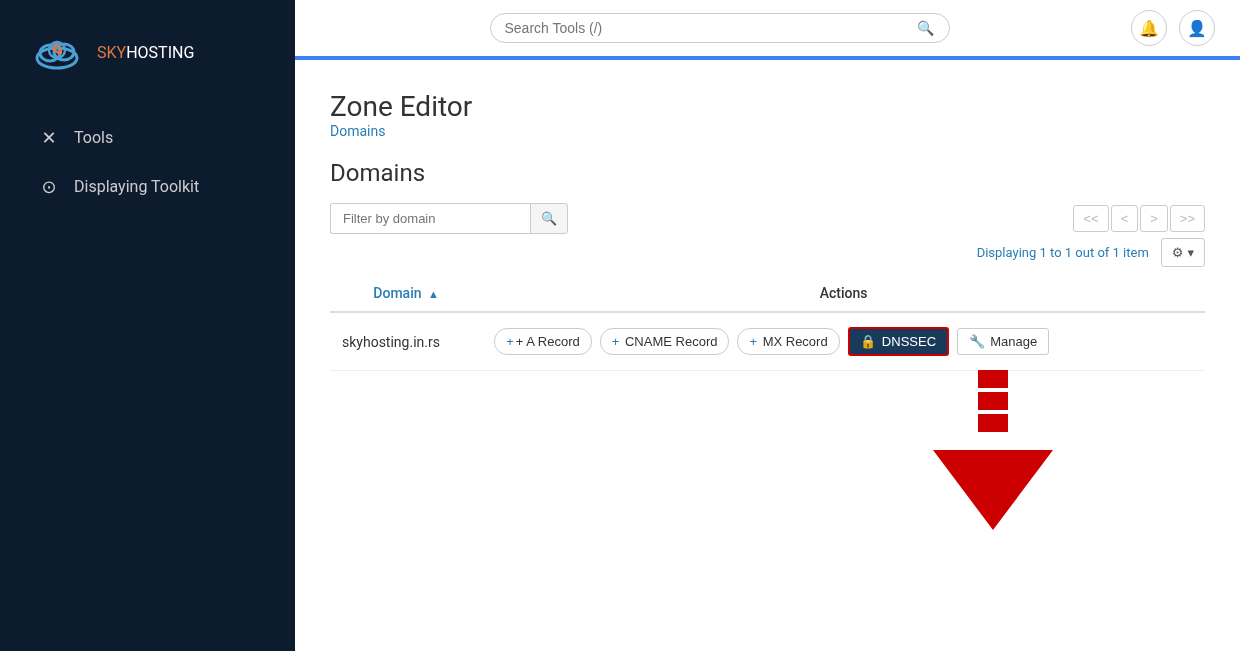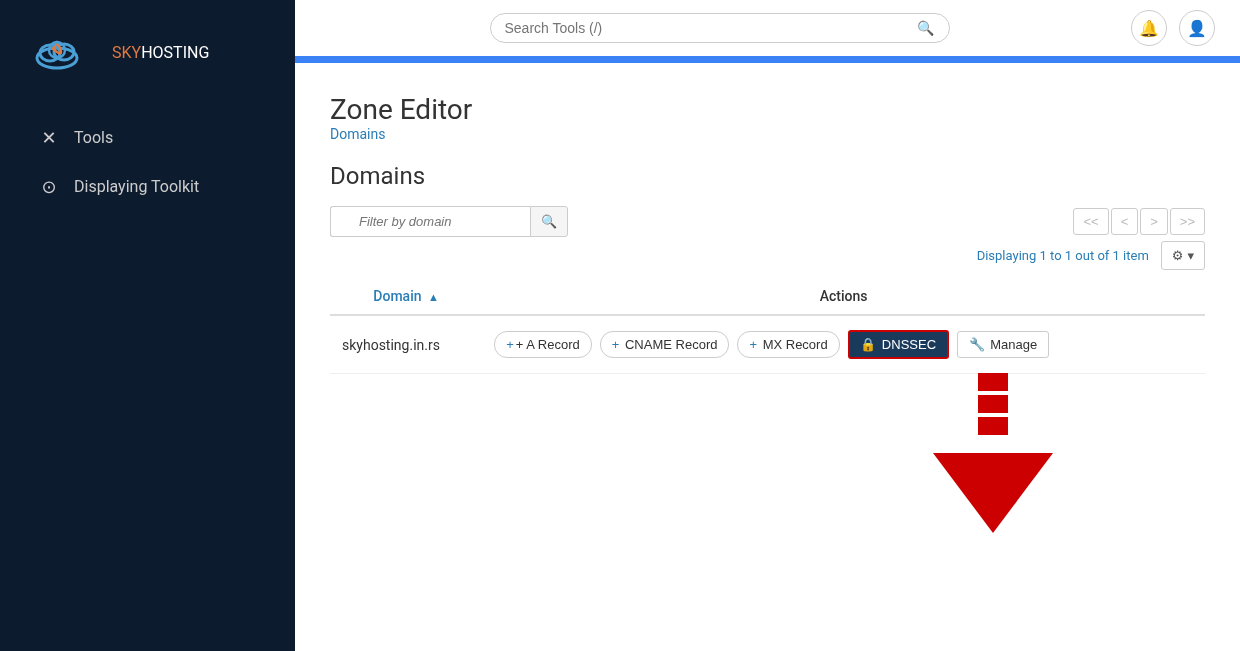--- a/index.html
+++ b/index.html
@@ -12,21 +12,21 @@
       background: #0d1b2e;
       color: #fff;
       display: flex;
       flex-direction: column;
       padding: 0;
     }
     .sidebar-logo {
       padding: 30px 30px 25px 30px;
       display: flex;
       align-items: center;
-      gap: 27px;
+      gap: 12px;
     }
     .logo-icon {
       width: 55px;
       height: 45px;
     }
     .logo-sky { color: #e07840; }
     .logo-hosting { color: #fff; }
 
     .sidebar-nav {
       margin-top: 15px;
@@ -56,21 +56,21 @@
       flex: 1;
       background: #fff;
       display: flex;
       flex-direction: column;
       overflow: hidden;
     }
 
     
     .header {
       background: #fff;
-      border-bottom: 7px solid #3b82f6;
+      border-bottom: 4px solid #3b82f6;
       padding: 10px 25px;
       display: flex;
       align-items: center;
       justify-content: flex-end;
       gap: 12px;
       min-height: 60px;
     }
     .search-bar {
       flex: 1;
       max-width: 460px;
@@ -148,26 +148,25 @@
     }
     .filter-left {
       display: flex;
       align-items: center;
       gap: 0;
     }
     .filter-input {
       border: 1px solid #ccc;
       border-right: none;
       border-radius: 3px 0 0 3px;
-      padding: 7px 28px;
+      padding: 7px 12px;
       font-size: 13px;
       color: #999;
       outline: none;
       width: 200px;
-      font-style: italic;
     }
     .filter-btn {
       border: 1px solid #ccc;
       background: #f5f5f5;
       padding: 7px 10px;
       border-radius: 0 3px 3px 0;
       cursor: pointer;
       color: #555;
       font-size: 13px;
     }

